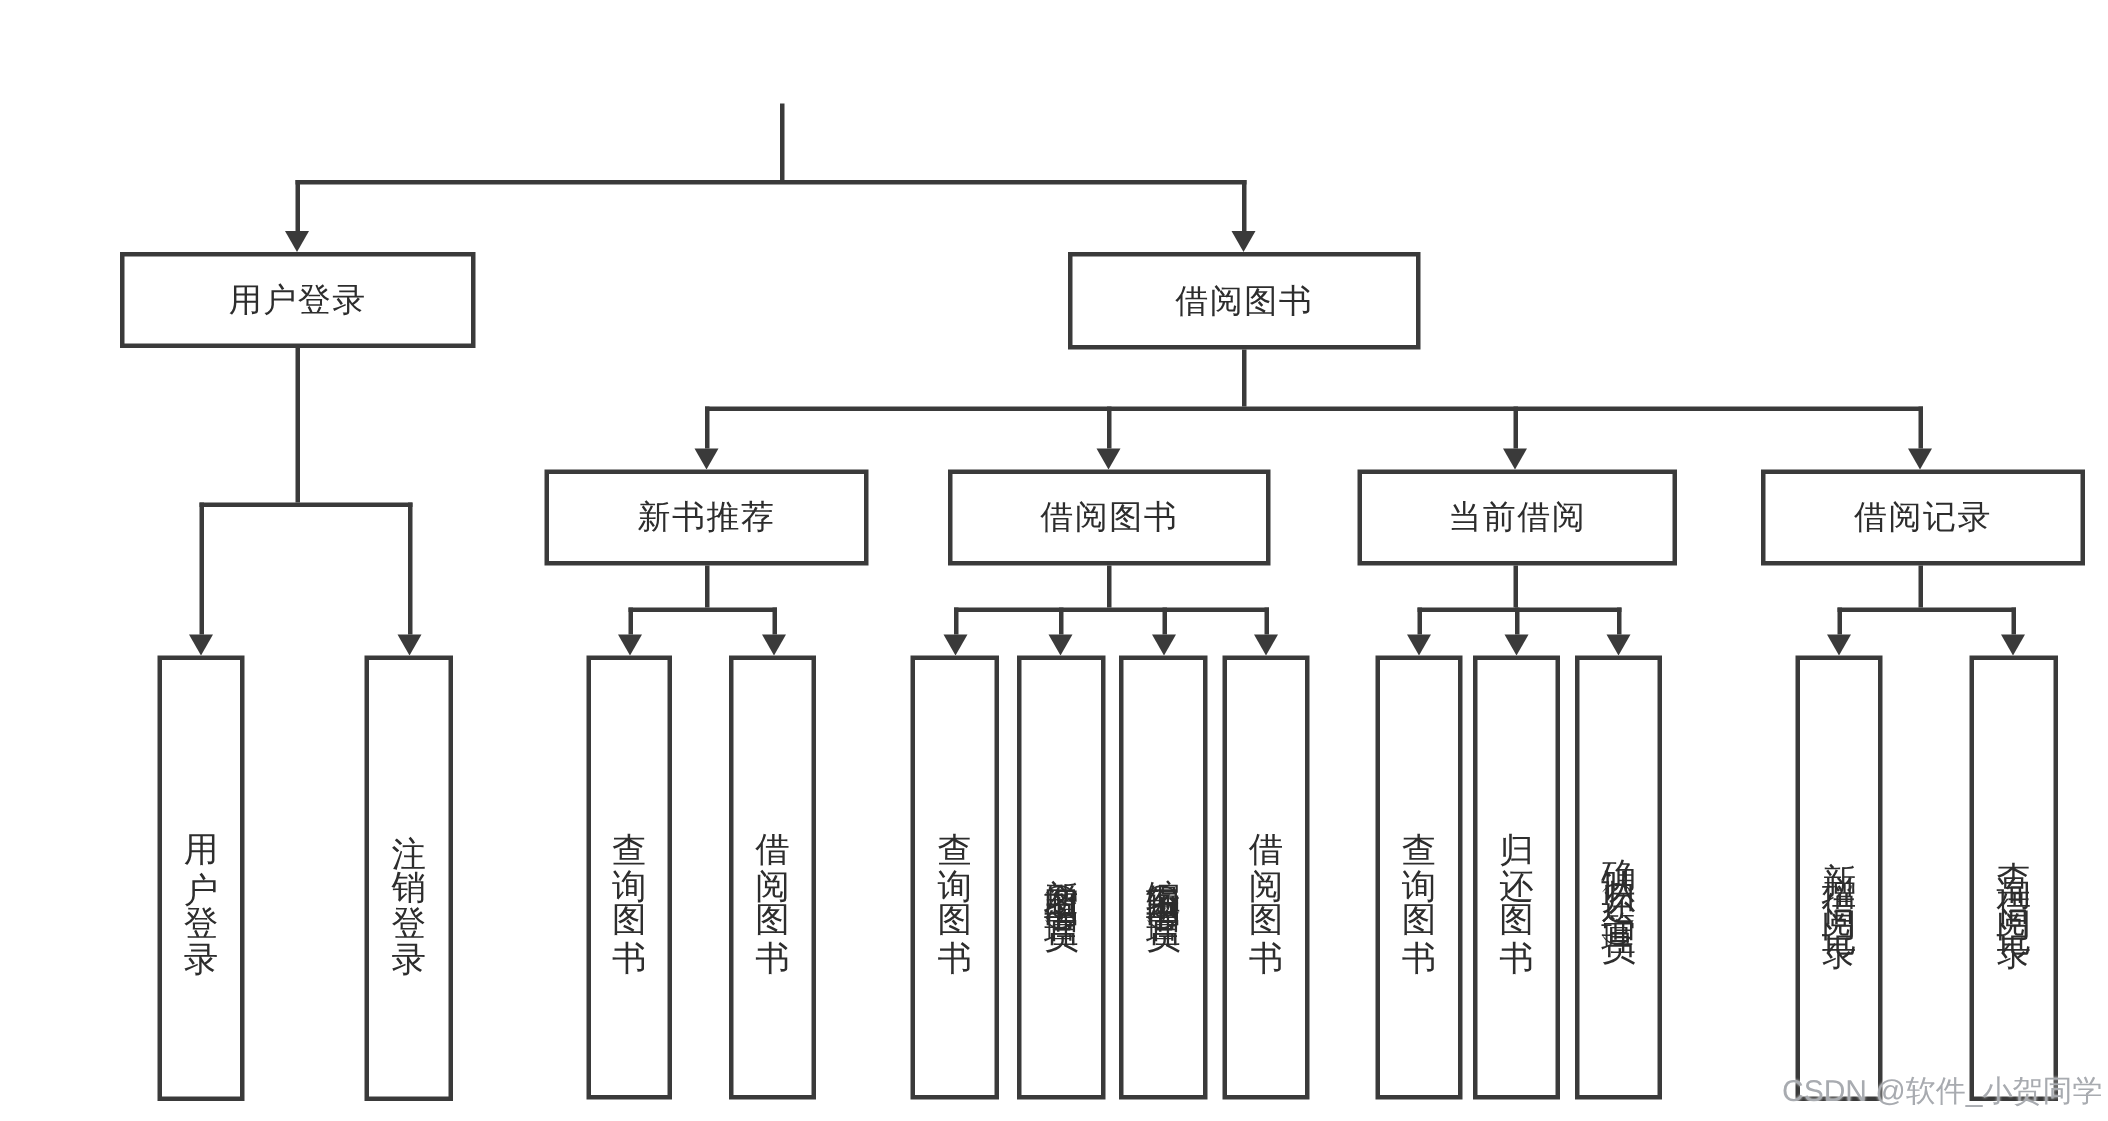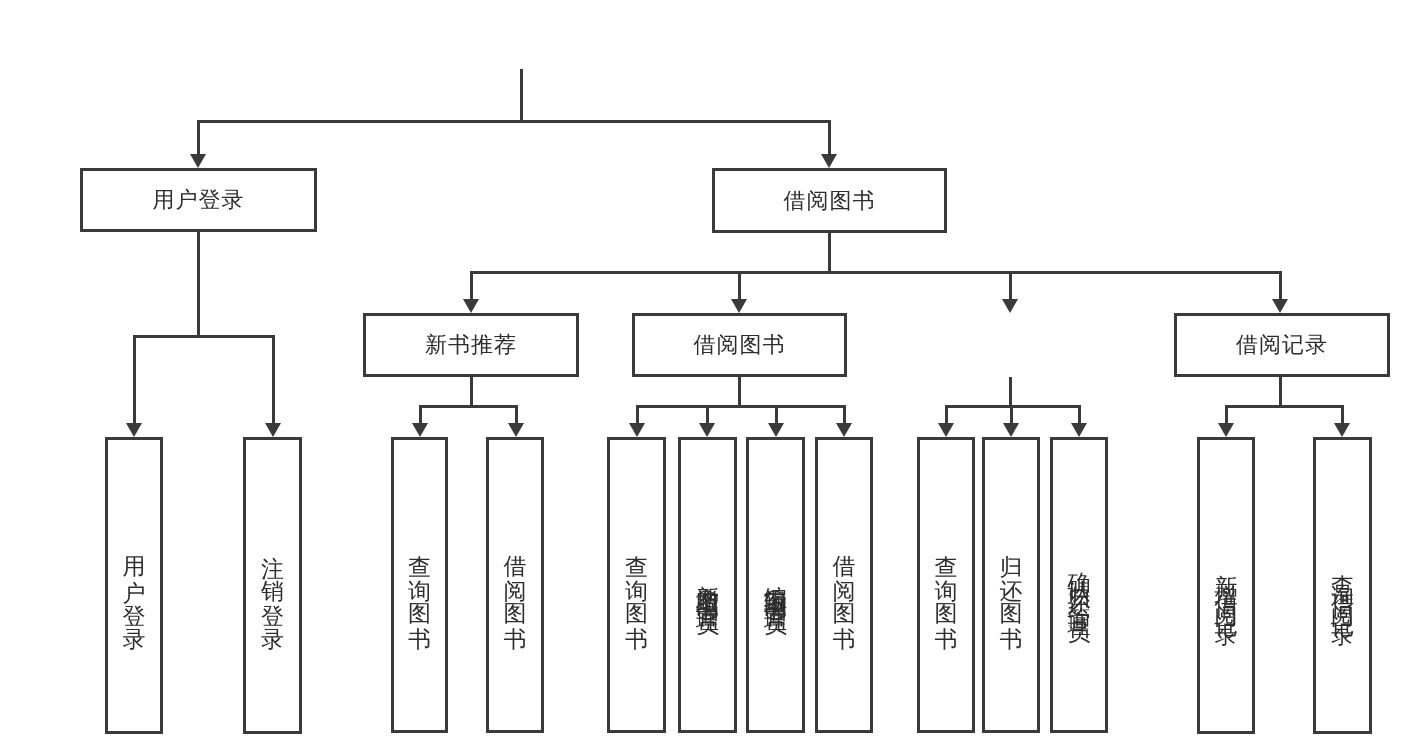--- a/index.html
+++ b/index.html
@@ -79,20 +79,23 @@
   <div class="arw" style="left:1002px;top:299px"></div>
   <div class="v" style="left:1279px;top:271px;height:28px"></div>
   <div class="arw" style="left:1272px;top:299px"></div>
 
   <div class="node" style="left:363px;top:313px;width:216px;height:64px">
     <span class="lbl">新书推荐</span>
   </div>
   <div class="node" style="left:632px;top:313px;width:215px;height:64px">
     <span class="lbl">借阅图书</span>
   </div>
+  <div class="node" style="left:905px;top:313px;width:213px;height:64px">
+    <span class="lbl">当前借阅</span>
+  </div>
   <div class="node" style="left:1174px;top:313px;width:216px;height:64px">
     <span class="lbl">借阅记录</span>
   </div>
 
   <div class="v" style="left:470px;top:377px;height:28px"></div>
   <div class="h" style="left:419px;top:405px;width:99px"></div>
   <div class="v" style="left:419px;top:405px;height:18px"></div>
   <div class="arw" style="left:412px;top:423px"></div>
   <div class="v" style="left:515px;top:405px;height:18px"></div>
   <div class="arw" style="left:508px;top:423px"></div>
@@ -161,14 +164,15 @@
     <span class="vlbl sp9">确认归还（管理员）</span>
   </div>
 
   <div class="node" style="left:1197px;top:437px;width:58px;height:297px">
     <span class="vlbl sp6">新增借阅记录</span>
   </div>
   <div class="node" style="left:1313px;top:437px;width:59px;height:297px">
     <span class="vlbl sp6">查询借阅记录</span>
   </div>
 
+  <div class="wm">CSDN @软件_小贺同学</div>
 
 </div>
 
 </body></html>

